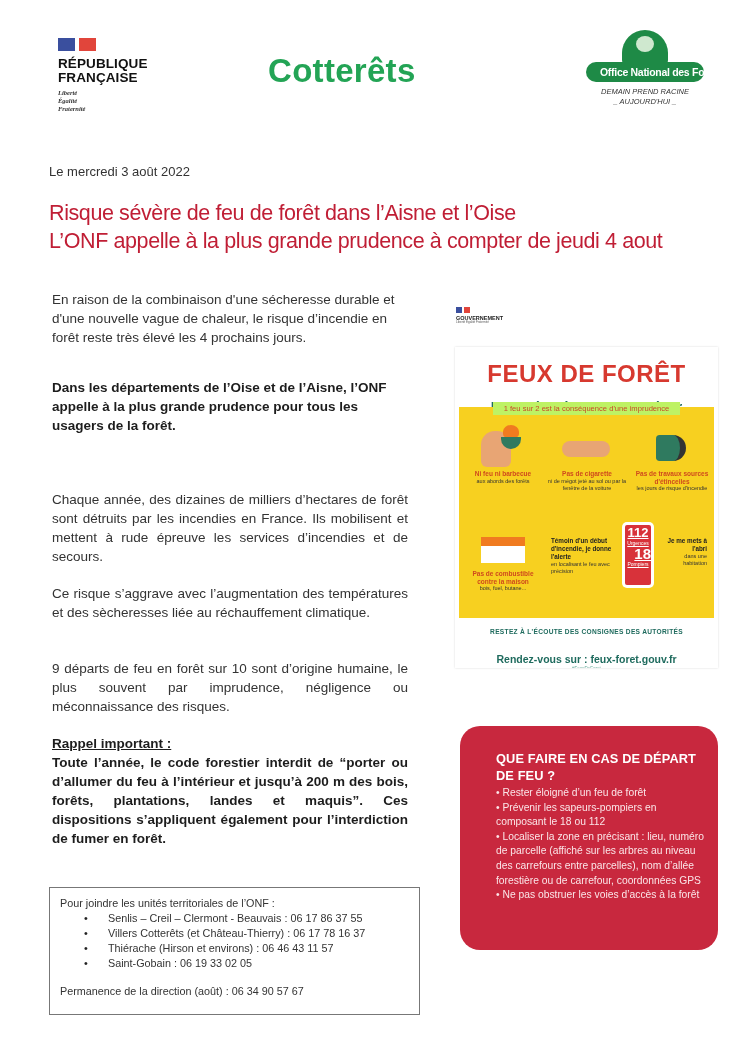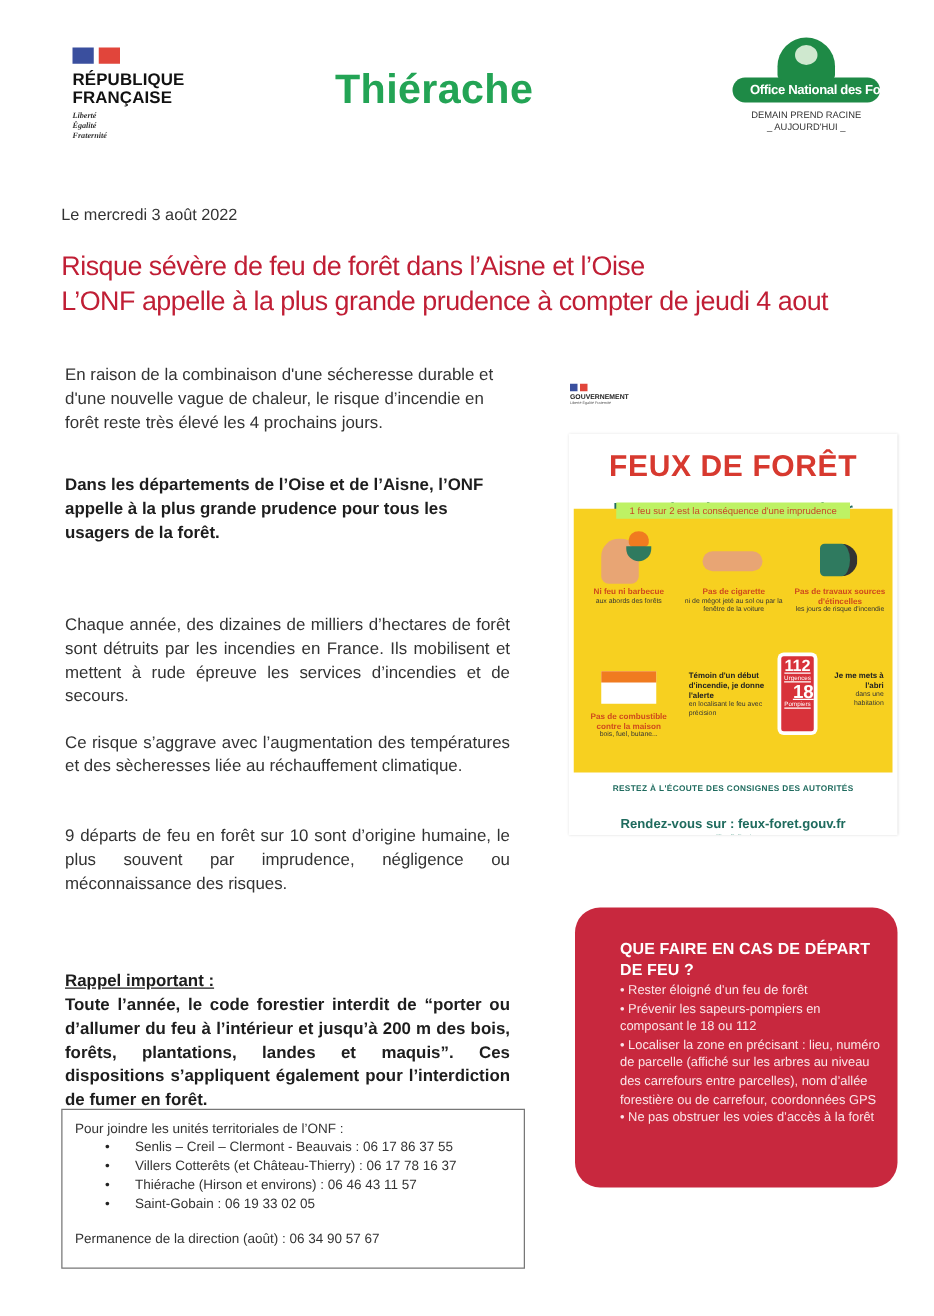--- a/index.html
+++ b/index.html
@@ -13,35 +13,35 @@
   .rf-flag .red { width: 17px; background: #e1453b; }
   .rf-name { margin-top: 6px; font-weight: bold; font-size: 13.5px; line-height: 14px; color: #111; letter-spacing: 0.1px; }
   .rf-motto { margin-top: 4px; font-family: "Liberation Serif", serif; font-style: italic; font-weight: bold; font-size: 6.5px; line-height: 8px; color: #333; }
 
   .comm-title { position: absolute; left: 268px; top: 52px; font-size: 33px; font-weight: bold; color: #23a455; letter-spacing: 0.3px; }
 
   .onf-logo { position: absolute; left: 586px; top: 30px; width: 118px; text-align: center; }
   .onf-tree { width: 46px; height: 34px; margin: 0 auto; background: #1e8a46; border-radius: 23px 23px 4px 4px; position: relative; }
   .onf-tree::after { content: ""; position: absolute; left: 14px; top: 6px; width: 18px; height: 16px; border-radius: 50%; background: #cfe8cf; }
   .onf-banner { margin-top: -2px; background: #1e8a46; color: #fff; font-weight: bold; font-size: 10.5px; padding: 4px 14px; border-radius: 10px; white-space: nowrap; letter-spacing: -0.3px; }
-  .onf-tagline { margin-top: 5px; font-size: 7.5px; line-height: 10px; color: #333; }
+  .onf-tagline { margin-top: 5px; font-size: 7.5px; line-height: 10px; color: #333; font-style: italic; }
 
   
   .date { position: absolute; left: 49px; top: 164px; font-size: 13px; color: #333; }
   .headline { position: absolute; left: 49px; top: 199px; font-size: 21.5px; line-height: 28px; color: #c01e35; letter-spacing: -0.4px; }
 
   
   .col { position: absolute; left: 52px; width: 356px; font-size: 13.5px; line-height: 19px; color: #333; }
   .p1 { top: 290px; }
   .p2 { top: 378px; font-weight: bold; color: #1d1d1d; }
   .p3 { top: 490px; text-align: justify; }
   .p4 { top: 584px; text-align: justify; }
   .p5 { top: 659px; text-align: justify; }
   .p6 { top: 734px; font-weight: bold; color: #1d1d1d; text-align: justify; }
-  .p6 .rappel { text-decoration: underline; display: block; margin-top: 41px; }
+  .p6 .rappel { text-decoration: underline; display: block; }
 
   
   .contacts { position: absolute; left: 49px; top: 887px; width: 371px; height: 128px; border: 1px solid #777; padding: 8px 10px; font-size: 10.8px; line-height: 15px; color: #333; }
   .contacts ul { list-style: none; margin: 0 0 0 14px; }
   .contacts li { position: relative; padding-left: 34px; }
   .contacts li::before { content: "•"; position: absolute; left: 10px; top: 0; color: #222; }
   .contacts .perm { margin-top: 13px; }
 
   
   .gov-mark { position: absolute; left: 456px; top: 307px; }
@@ -93,21 +93,21 @@
     <div>RÉPUBLIQUE</div>
     <div>FRANÇAISE</div>
   </div>
   <div class="rf-motto">
     <div>Liberté</div>
     <div>Égalité</div>
     <div>Fraternité</div>
   </div>
 </div>
 
-<div class="comm-title">Thiérache</div>
+<div class="comm-title">Cotterêts</div>
 
 <div class="onf-logo">
   <div class="onf-tree"></div>
   <div class="onf-banner">Office National des Forêts</div>
   <div class="onf-tagline">
     <div>DEMAIN PREND RACINE</div>
     <div>_ AUJOURD'HUI _</div>
   </div>
 </div>
 

